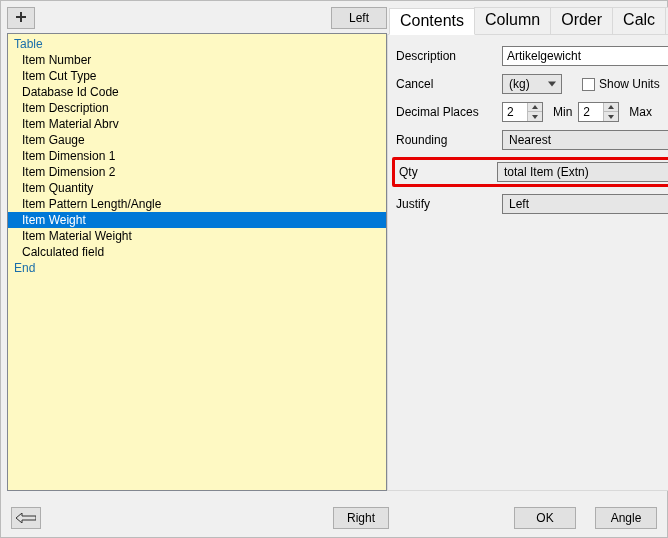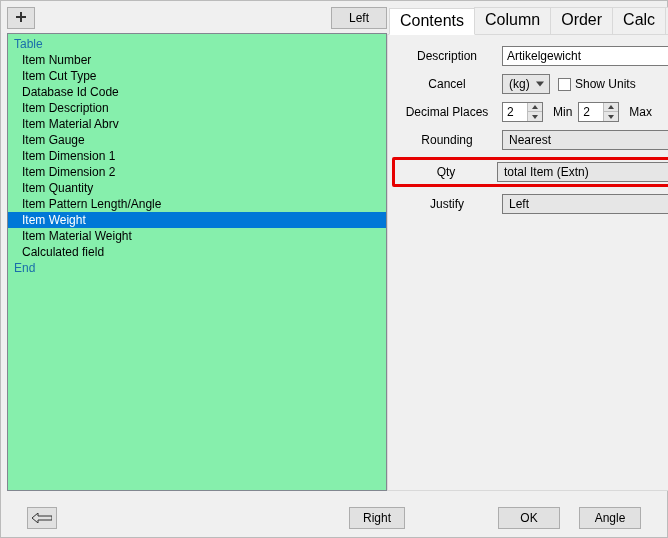--- a/index.html
+++ b/index.html
@@ -46,21 +46,21 @@
     padding: 0 10px;
     background: #e1e1e1;
     border: 1px solid #adadad;
     cursor: pointer;
     font-size: 12px;
     display: inline-flex; align-items: center; justify-content: center;
   }
   .listbox {
     flex: 1;
     border: 1px solid #828790;
-    background: #86efac;
+    background: #fef9c3;
     overflow-y: auto;
     padding: 2px 0;
     line-height: 16px;
   }
   .list-head {
     color: #1a6eaa;
     padding: 0 6px;
   }
   .list-item {
     padding: 0 6px 0 14px;
@@ -106,21 +106,21 @@
     padding: 10px 8px;
   }
   .form-row {
     display: flex;
     align-items: center;
     margin-bottom: 6px;
     min-height: 22px;
   }
   .form-label {
     width: 106px;
-    text-align: center;
+    text-align: left;
     padding-right: 4px;
   }
   .textfield {
     height: 20px;
     border: 1px solid #7a7a7a;
     background: #fff;
     padding: 0 4px;
     font-size: 12px;
   }
   .select {
@@ -178,21 +178,21 @@
     border-radius: 2px;
     padding: 2px 4px;
     margin-left: -4px;
     display: flex; align-items: center;
   }
   
   .bottom {
     position: absolute;
     left: 0; right: 0; bottom: 0;
     height: 38px;
-    padding: 6px 26px;
+    padding: 6px 10px;
     display: flex;
     align-items: center;
     gap: 6px;
   }
   .bottom .btn { min-width: 56px; }
   .bottom .ok-cancel { margin-left: auto; display: flex; gap: 19px; }
   .icon-left-arrow {
     width: 30px; height: 22px;
     background: #e1e1e1;
     border: 1px solid #adadad;
@@ -247,24 +247,24 @@
         </div>
       <div class="tab-pane">
 
         <div class="form-row">
           <div class="form-label">Description</div>
           <input class="textfield" style="flex: 1 1 0%;" value="Artikelgewicht">
         </div>
 
         <div class="form-row">
           <div class="form-label">Cancel</div>
-          <div class="select" style="width:48px">
+          <div class="select" style="width:60px">
               <span>(kg)</span>
             </div>
-          <label class="checkbox" style="margin-left:8px">
+          <label class="checkbox" style="margin-left:20px">
             <span class="box"></span>
             <span>Show Units</span>
           </label>
         </div>
 
         <div class="form-row">
           <div class="form-label">Decimal Places</div>
           <div class="spinner">
             <input value="2" style="">
             <div class="spin-btns">

